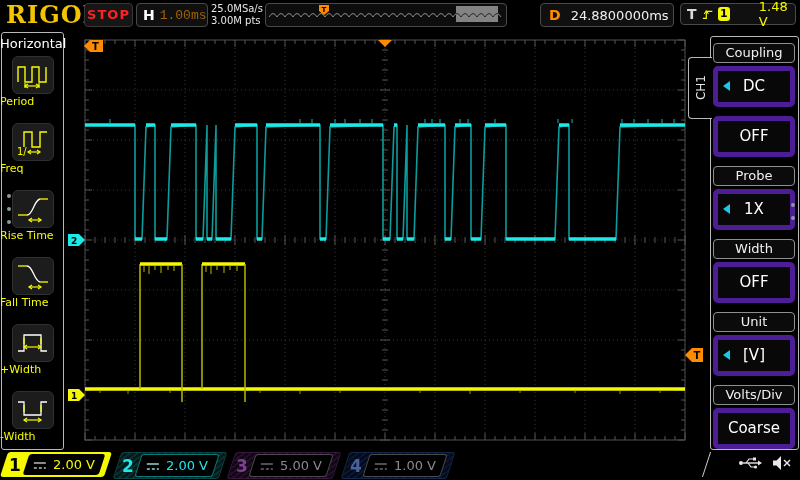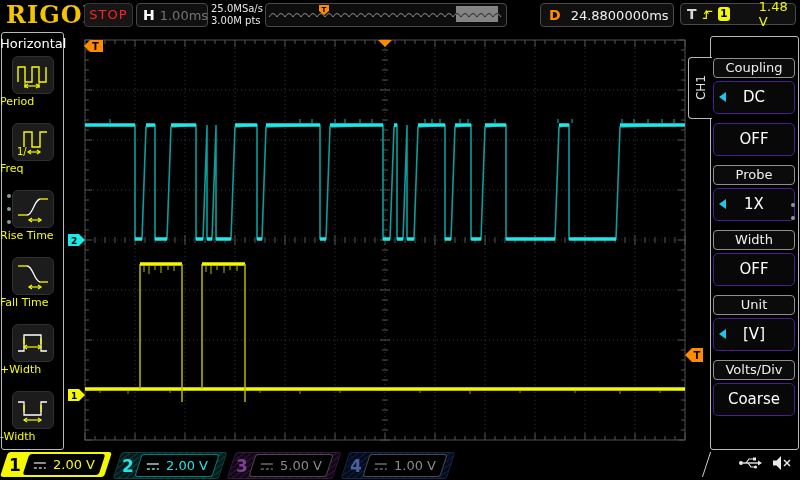--- a/index.html
+++ b/index.html
@@ -4,26 +4,26 @@
 <style>
   html,body{margin:0;padding:0;background:#000;}
   body{width:800px;height:480px;overflow:hidden;font-family:"DejaVu Sans","Liberation Sans",sans-serif;}
   .scope{position:relative;width:800px;height:480px;background:#000;}
 
   
   .topbar{position:absolute;left:0;top:0;width:800px;height:30px;background:#000;z-index:5;}
   .logo{position:absolute;left:6px;top:0px;font-family:"DejaVu Serif","Liberation Serif",serif;
         font-weight:bold;font-size:24px;color:#f2c500;letter-spacing:1px;}
   .stop-btn{position:absolute;left:84px;top:3px;width:47px;height:22px;background:#161616;
-        border:1px solid #383838;border-radius:4px;color:#ff2222;font-weight:normal;font-size:13px;
+        border:1px solid #383838;border-radius:4px;color:#ff2222;font-weight:bold;font-size:13px;
         letter-spacing:1px;text-align:center;line-height:22px;}
   .h-block{position:absolute;left:136px;top:3px;width:70px;height:22px;background:#101010;
         border:1px solid #4a4a4a;border-radius:4px;display:flex;align-items:center;}
   .h-block .hl{color:#fff;font-weight:bold;font-size:14px;margin:0 5px 0 6px;}
-  .h-block .hv{color:#737373;font-size:13px;}
+  .h-block .hv{color:#a16207;font-size:13px;font-family:Liberation Mono, monospace;}
   .rate-block{position:absolute;left:211px;top:3px;color:#e8e8e8;font-size:10px;line-height:12px;}
   .thumb{position:absolute;left:265px;top:3px;width:240px;height:22px;background:#0d0d0d;
         border:1px solid #4a4a4a;border-radius:4px;}
   .d-block{position:absolute;left:540px;top:3px;width:132px;height:22px;background:#101010;
         border:1px solid #4a4a4a;border-radius:4px;display:flex;align-items:center;}
   .d-block .dl{color:#ff8c00;font-weight:bold;font-size:14px;margin:0 10px 0 8px;}
   .d-block .dv{color:#f0f0f0;font-size:13px;}
   .t-block{position:absolute;left:680px;top:3px;width:116px;height:22px;background:#101010;
         border:1px solid #4a4a4a;border-radius:4px;display:flex;align-items:center;gap:5px;padding-left:6px;box-sizing:border-box;}
   .t-block .tl{color:#d8d8d8;font-weight:bold;font-size:14px;}
@@ -37,25 +37,25 @@
   .lbtn{position:absolute;left:12px;width:40px;height:36px;background:#1c1c1c;border:1px solid #303030;
         border-radius:6px;display:flex;align-items:center;justify-content:center;z-index:5;}
   .llab{position:absolute;left:0;width:64px;color:#f8fc00;font-size:11px;z-index:5;}
   .pagedot{position:absolute;left:7px;width:4px;height:4px;border-radius:50%;background:#8a9a9a;z-index:5;}
 
   
   .right-frame{position:absolute;left:710px;top:36px;width:87px;height:412px;border:1px solid #b9b9b9;border-radius:3px;z-index:4;}
   .ch-tab{position:absolute;left:688px;top:57px;width:23px;height:60px;border:1px solid #b9b9b9;border-right:none;
         border-radius:4px 0 0 4px;background:#000;z-index:5;display:flex;align-items:center;justify-content:center;}
   .ch-tab span{writing-mode:vertical-rl;transform:rotate(180deg);color:#e8e8e8;font-size:12px;}
-  .rmenu{position:absolute;left:713px;top:58px;width:82px;display:flex;flex-direction:column;gap:9px;z-index:5;}
+  .rmenu{position:absolute;left:713px;top:43px;width:82px;display:flex;flex-direction:column;gap:9px;z-index:5;}
   .ritem .rlab{height:18px;line-height:18px;text-align:center;color:#f0f0f0;font-size:13px;
         border:1px solid #8f8f8f;border-radius:4px;background:#0b0b0b;margin-bottom:3px;}
   .ritem .rval{position:relative;height:31px;line-height:31px;text-align:center;color:#fff;font-size:15px;
-        border:1px solid #4c1d95;border-radius:5px;background:#080808;}
+        border:5px solid #4c1d95;border-radius:5px;background:#080808;}
   .rarrow{position:absolute;left:5px;top:10px;width:0;height:0;border-top:5px solid transparent;
         border-bottom:5px solid transparent;border-right:7px solid #1ac8e8;}
   .rdot{position:absolute;left:791px;width:4px;height:4px;border-radius:50%;background:#8a9a9a;z-index:5;}
 
   
   .bottombar{position:absolute;left:0;top:450px;width:800px;height:30px;background:#000;z-index:5;}
   .chan{position:absolute;top:2px;height:25px;transform:skewX(-18deg);border-radius:3px;
         display:flex;align-items:center;}
   .chan .num{transform:skewX(18deg);width:28px;text-align:center;font-size:17px;font-weight:bold;}
   .chan .vbox{height:21px;border-radius:3px;background:#000;display:flex;align-items:center;

